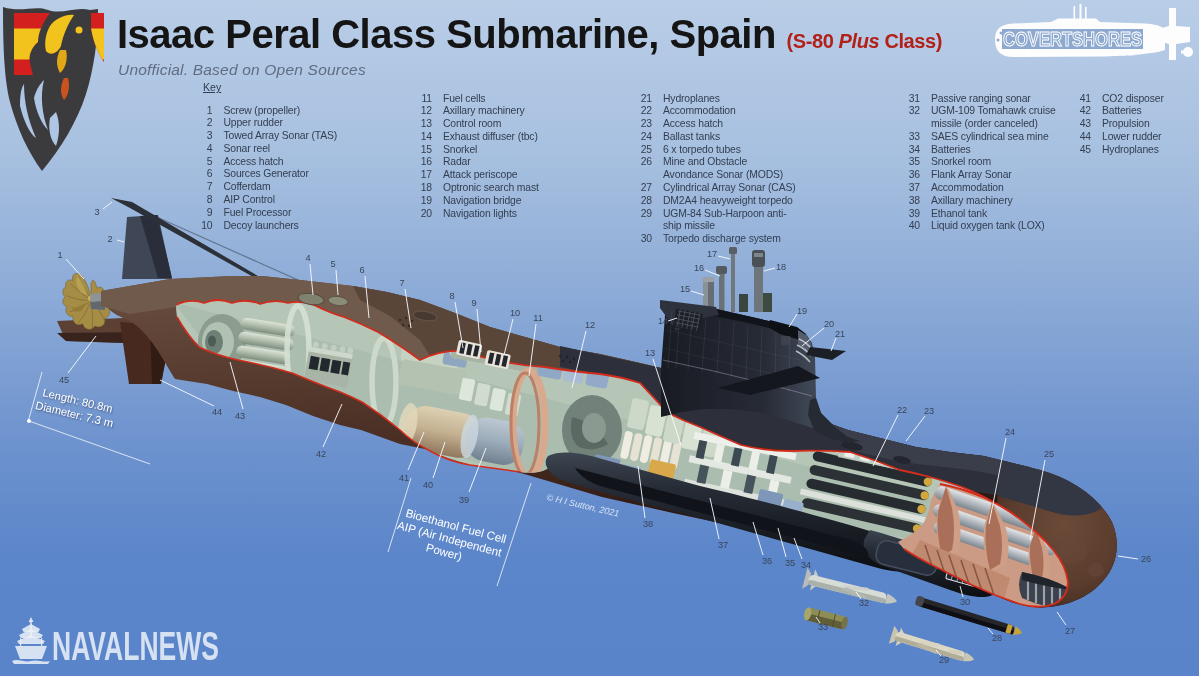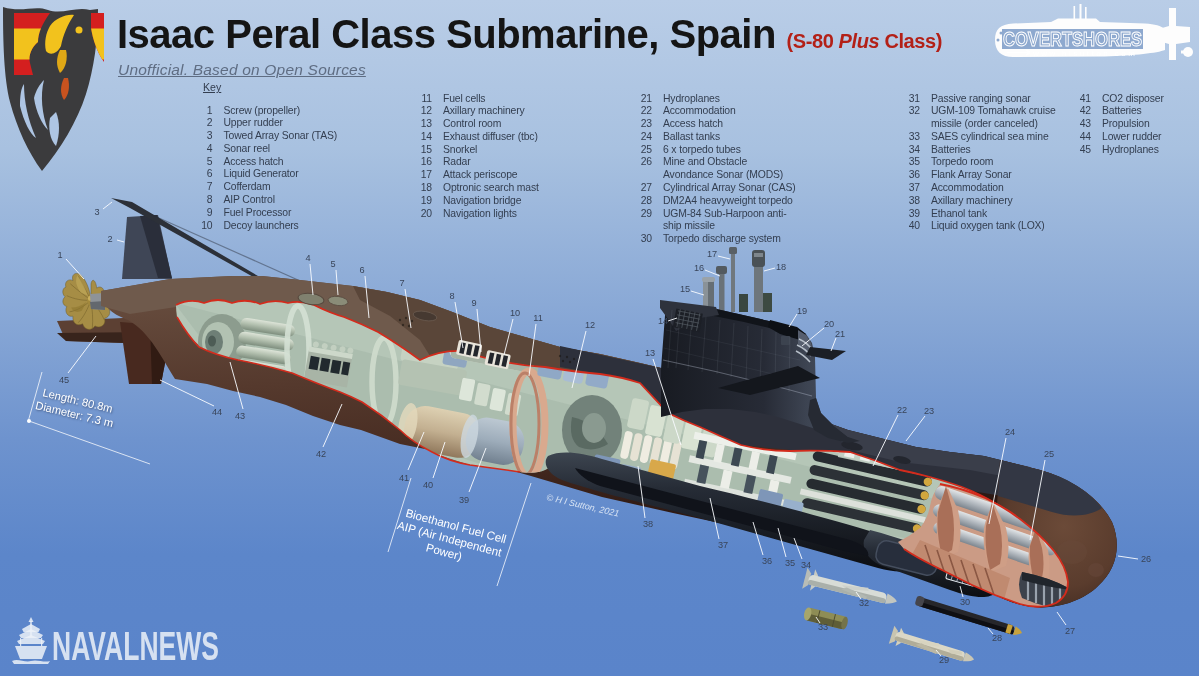--- a/index.html
+++ b/index.html
@@ -2,21 +2,21 @@
 <html><head>
 <meta charset="utf-8">
 <style>
 html,body{margin:0;padding:0;}
 body{width:1199px;height:676px;overflow:hidden;position:relative;
  font-family:"Liberation Sans",sans-serif;
  background:linear-gradient(180deg,#b9cde7 0%,#a8c1e0 22%,#8aa9d6 45%,#6e93ce 65%,#5c86ca 82%,#5a84ca 100%);}
 .abs{position:absolute;}
 #title{left:117px;top:12px;font-size:40px;font-weight:bold;color:#151515;letter-spacing:-0.5px;text-align:center;}
 #title .red{font-size:20px;letter-spacing:-0.4px;font-weight:bold;color:#b32017;}
-#subtitle{left:118px;top:61px;font-size:15.5px;font-style:italic;color:#5f6d83;letter-spacing:0.2px;text-decoration:underline;}
+#subtitle{left:118px;top:61px;font-size:15.5px;font-style:italic;color:#5f6d83;letter-spacing:0.2px;}
 .key{font-size:10.4px;color:#333e50;line-height:12.8px;letter-spacing:-0.15px;}
 .key td{vertical-align:top;padding:0;}
 .key td.n{text-align:right;min-width:17px;padding-right:11px;}
 table{border-collapse:collapse;}
 #keyhead{left:203px;top:81px;font-size:10.6px;color:#333e50;text-decoration:underline;}
 </style>
 </head>
 <body>
 <div class="abs" id="title">Isaac Peral Class Submarine, Spain <span class="red">(S-80 <i>Plus</i> Class)</span></div>
 <div class="abs" id="subtitle">Unofficial. Based on Open Sources</div>
@@ -38,21 +38,21 @@
 <tr>
         <td class="n">4</td>
         <td>Sonar reel</td>
       </tr>
 <tr>
         <td class="n">5</td>
         <td>Access hatch</td>
       </tr>
 <tr>
         <td class="n">6</td>
-        <td>Liquid Generator</td>
+        <td>Sources Generator</td>
       </tr>
 <tr>
         <td class="n">7</td>
         <td>Cofferdam</td>
       </tr>
 <tr>
         <td class="n">8</td>
         <td>AIP Control</td>
       </tr>
 <tr>
@@ -166,21 +166,21 @@
 <tr>
         <td class="n">33</td>
         <td>SAES cylindrical sea mine</td>
       </tr>
 <tr>
         <td class="n">34</td>
         <td>Batteries</td>
       </tr>
 <tr>
         <td class="n">35</td>
-        <td>Torpedo room</td>
+        <td>Snorkel room</td>
       </tr>
 <tr>
         <td class="n">36</td>
         <td>Flank Array Sonar</td>
       </tr>
 <tr>
         <td class="n">37</td>
         <td>Accommodation</td>
       </tr>
 <tr>

